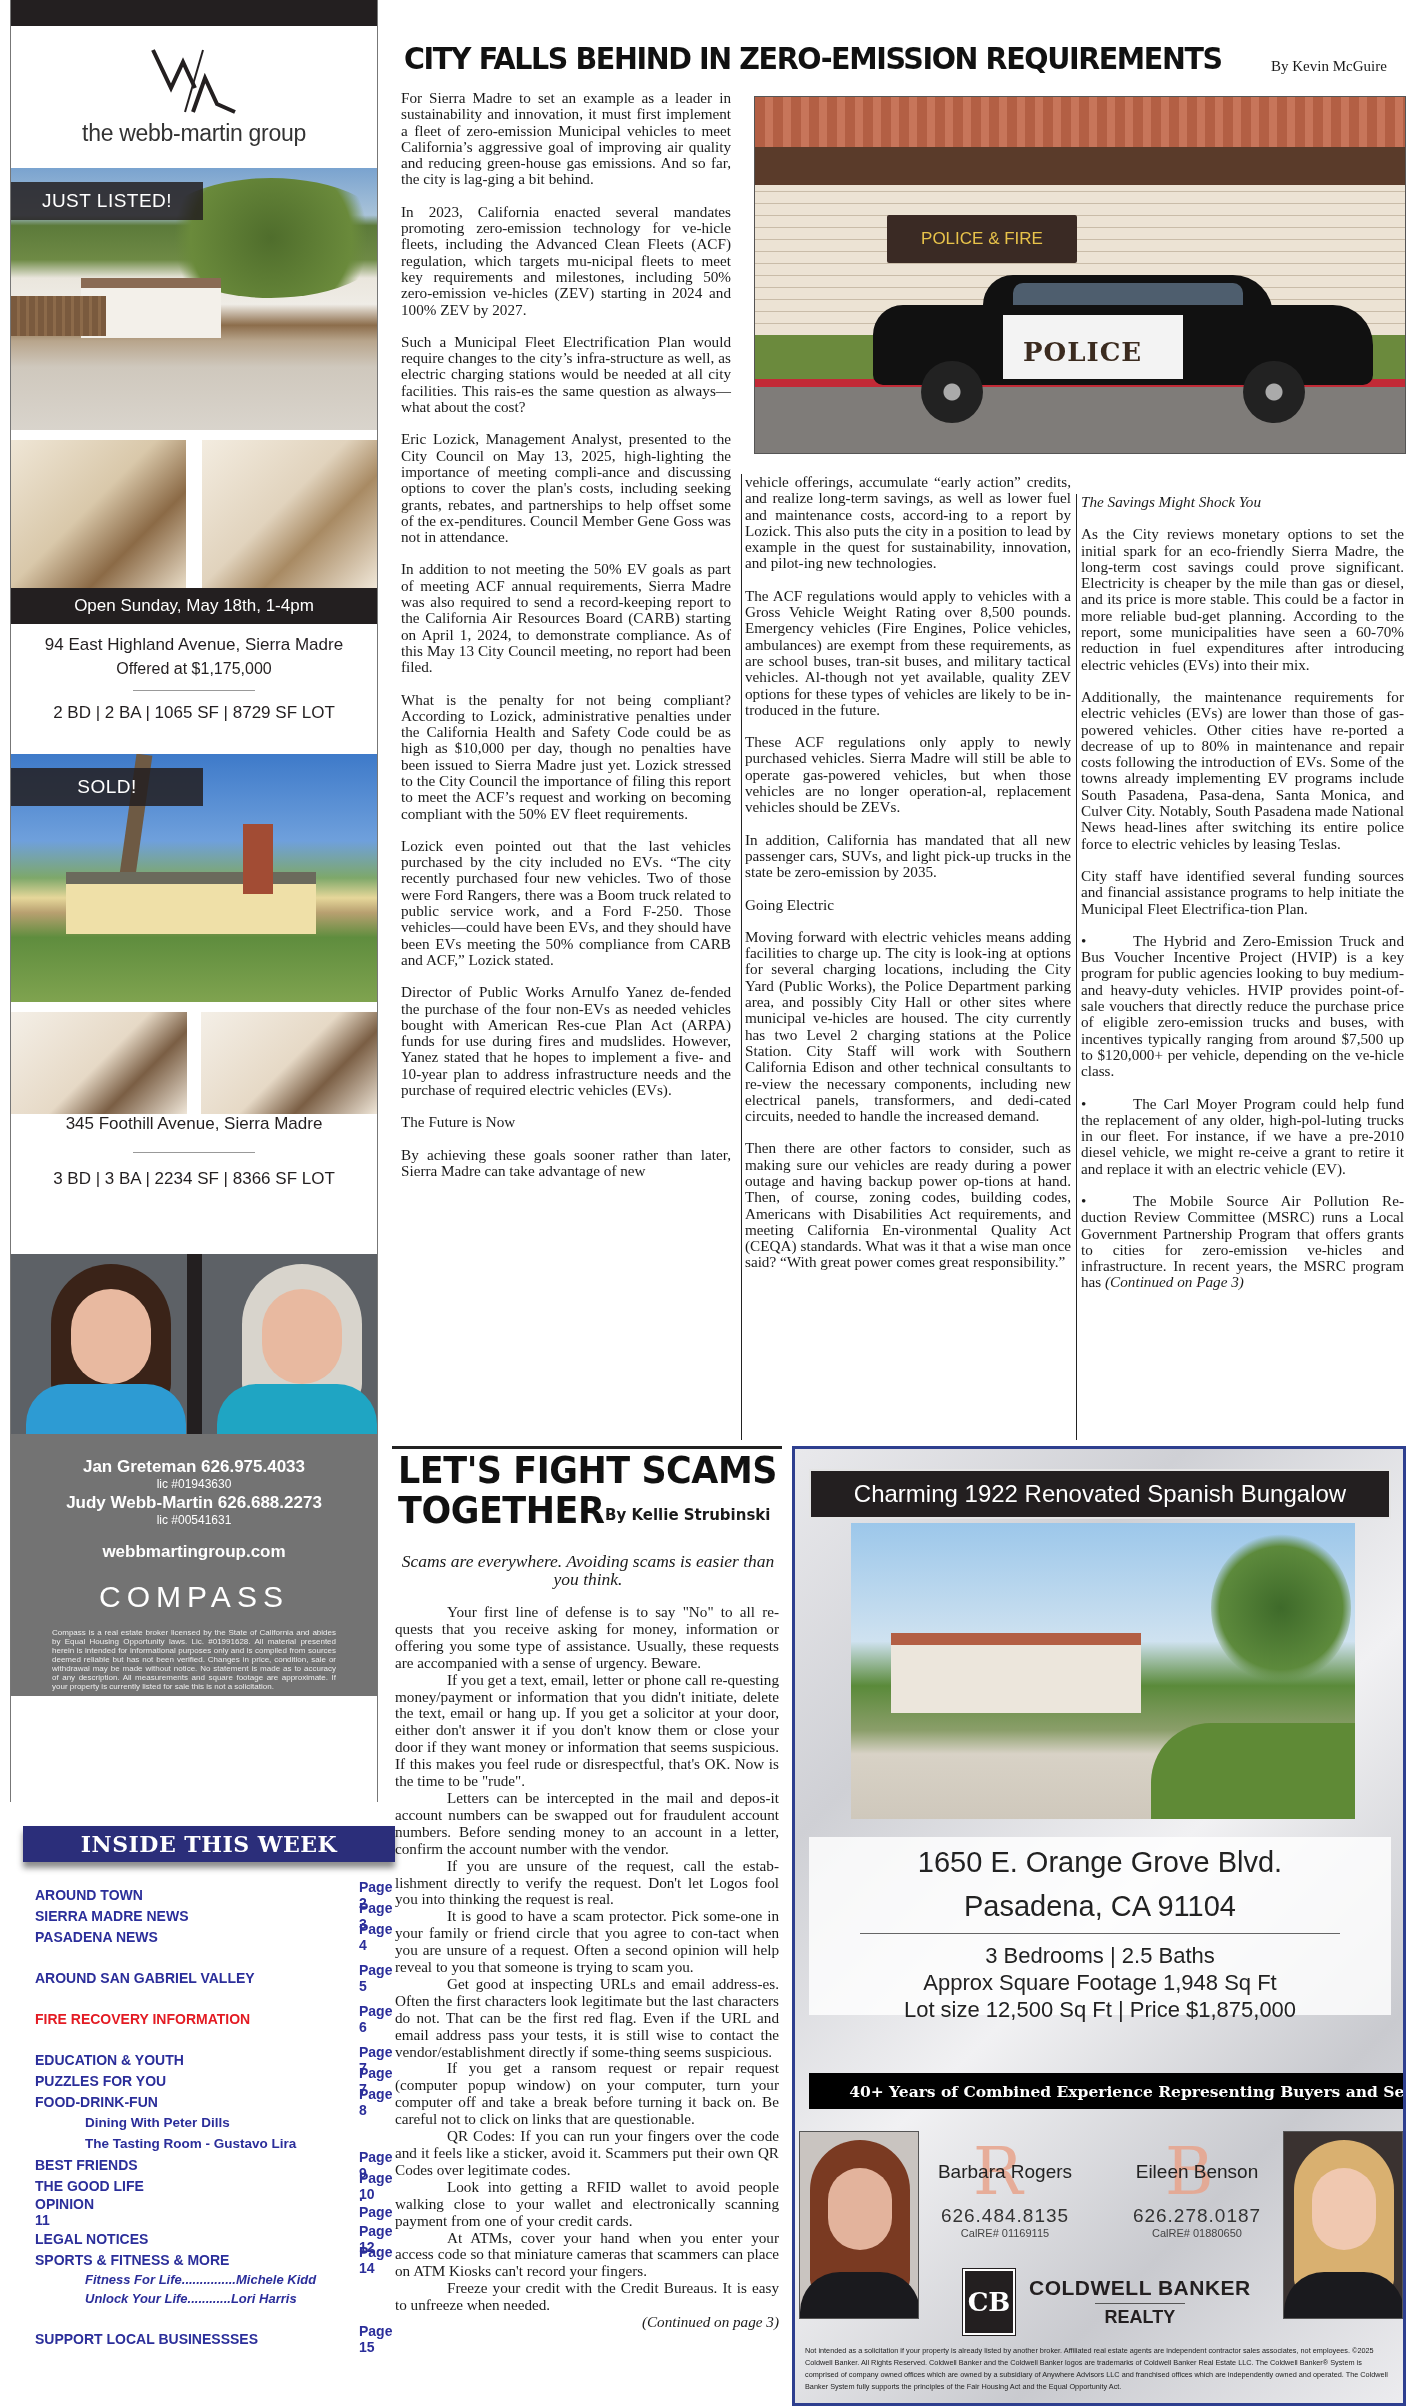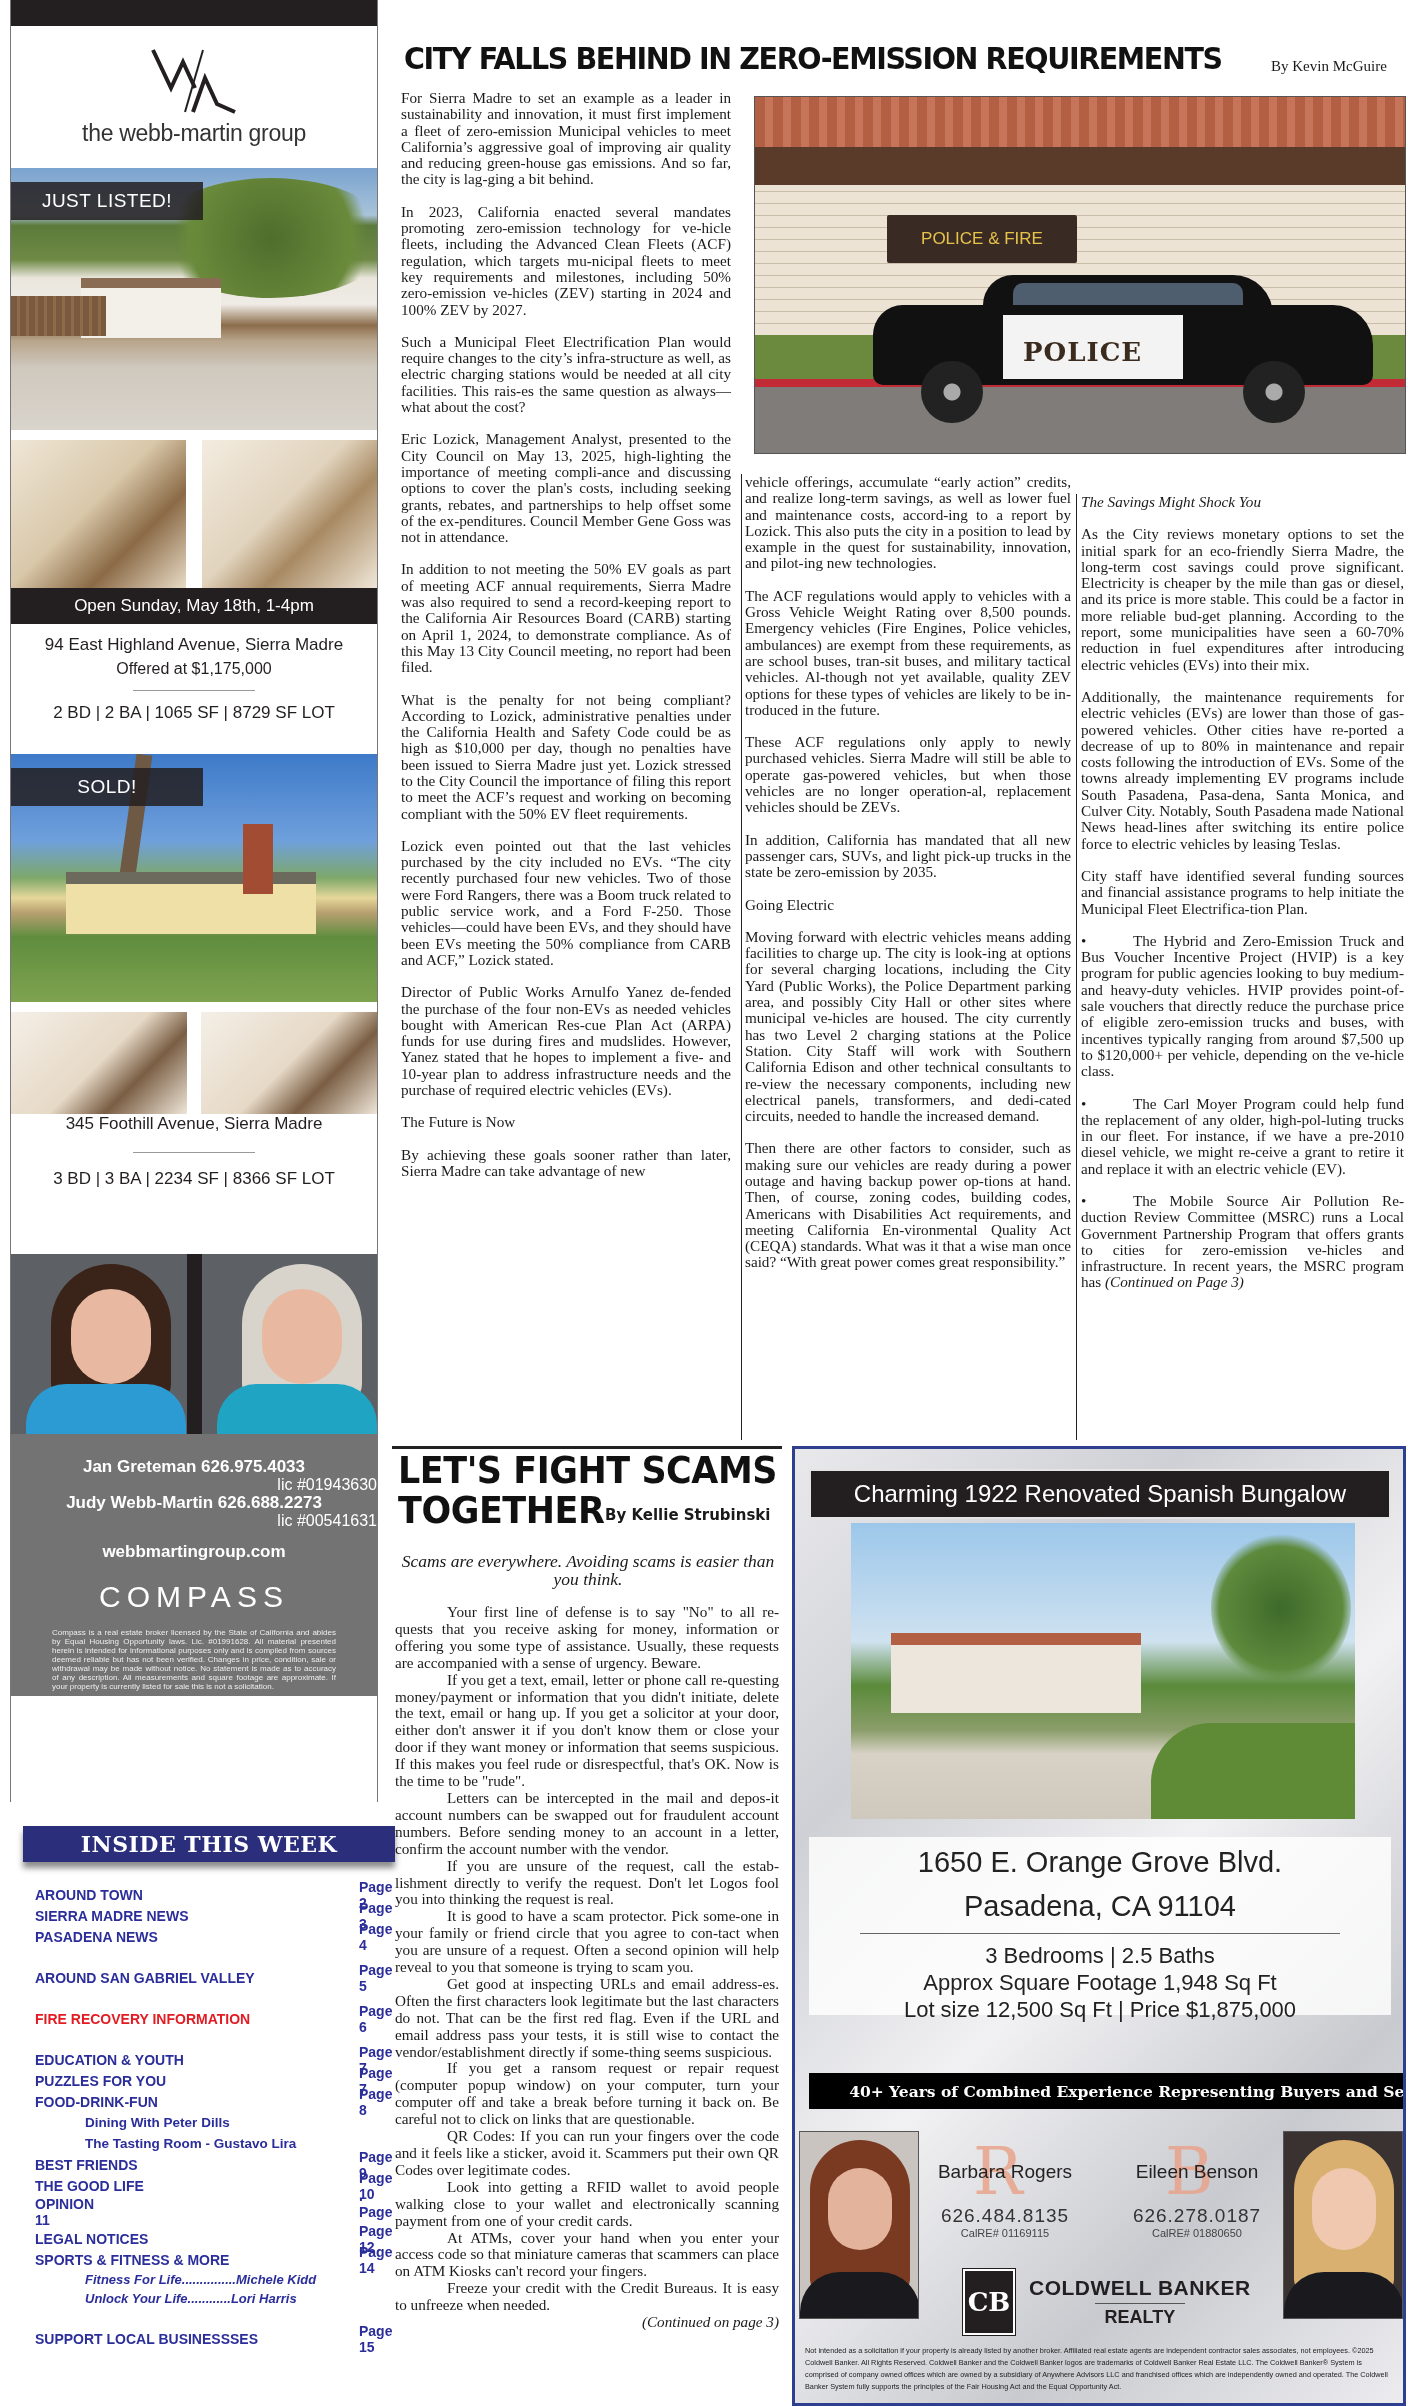--- a/index.html
+++ b/index.html
@@ -39,21 +39,21 @@
   .listing-info2 .specs { font-size: 17px; }
   .agents-photos { display: flex; height: 180px; gap: 15px; background: #231f20; }
   .agent-photo { flex: 1; position: relative; overflow: hidden; background: #5d6166; }
   .agent-photo .hair { position: absolute; left: 40px; top: 10px; width: 120px; height: 140px; border-radius: 60px 60px 20px 20px; background: #3a2318; }
   .agent-photo .face { position: absolute; left: 60px; top: 35px; width: 80px; height: 95px; border-radius: 40px; background: #e8b9a0; }
   .agent-photo .top { position: absolute; left: 15px; top: 130px; width: 160px; height: 60px; border-radius: 40px 40px 0 0; background: #2d9bd3; }
   .agent-photo.b .hair { background: #d8d4cc; }
   .agent-photo.b .top { background: #1fa5c3; }
   .agents-info { background: #737373; color: #fff; text-align: center; font-family: "Liberation Sans", sans-serif; padding-top: 22px; height: 262px; }
   .agents-info .name { font-size: 17px; font-weight: bold; line-height: 21px; }
-  .agents-info .lic { font-size: 16px; line-height: 15px; text-align: right; }
+  .agents-info .lic { font-size: 12px; line-height: 15px; }
   .agents-info .site { font-size: 17px; font-weight: bold; margin-top: 14px; }
   .agents-info .compass { font-size: 30px; letter-spacing: 6px; margin-top: 18px; font-weight: normal; }
   .agents-info .disclaimer { font-size: 8px; line-height: 9px; text-align: justify; width: 284px; margin: 14px auto 0; color: #eee; }
 
   
   .itw { position: absolute; left: 17px; top: 1822px; width: 380px; height: 584px; }
   .itw-banner { position: absolute; left: 6px; top: 4px; width: 372px; height: 36px; background: #2b2e7a; color: #fff; font-family: "DejaVu Serif", serif; font-weight: bold; font-size: 22px; display: flex; align-items: center; justify-content: center; letter-spacing: 0.5px; box-shadow: 0 6px 6px rgba(0,0,0,0.45); }
   .itw-list { position: absolute; left: 18px; top: 62px; width: 350px; font-family: "Liberation Sans", sans-serif; font-weight: bold; font-size: 14px; color: #2b2e9a; }
   .itw-row { display: flex; justify-content: space-between; height: 21px; align-items: center; }
   .itw-row .pg { width: 72px; padding-left: 46px; }

